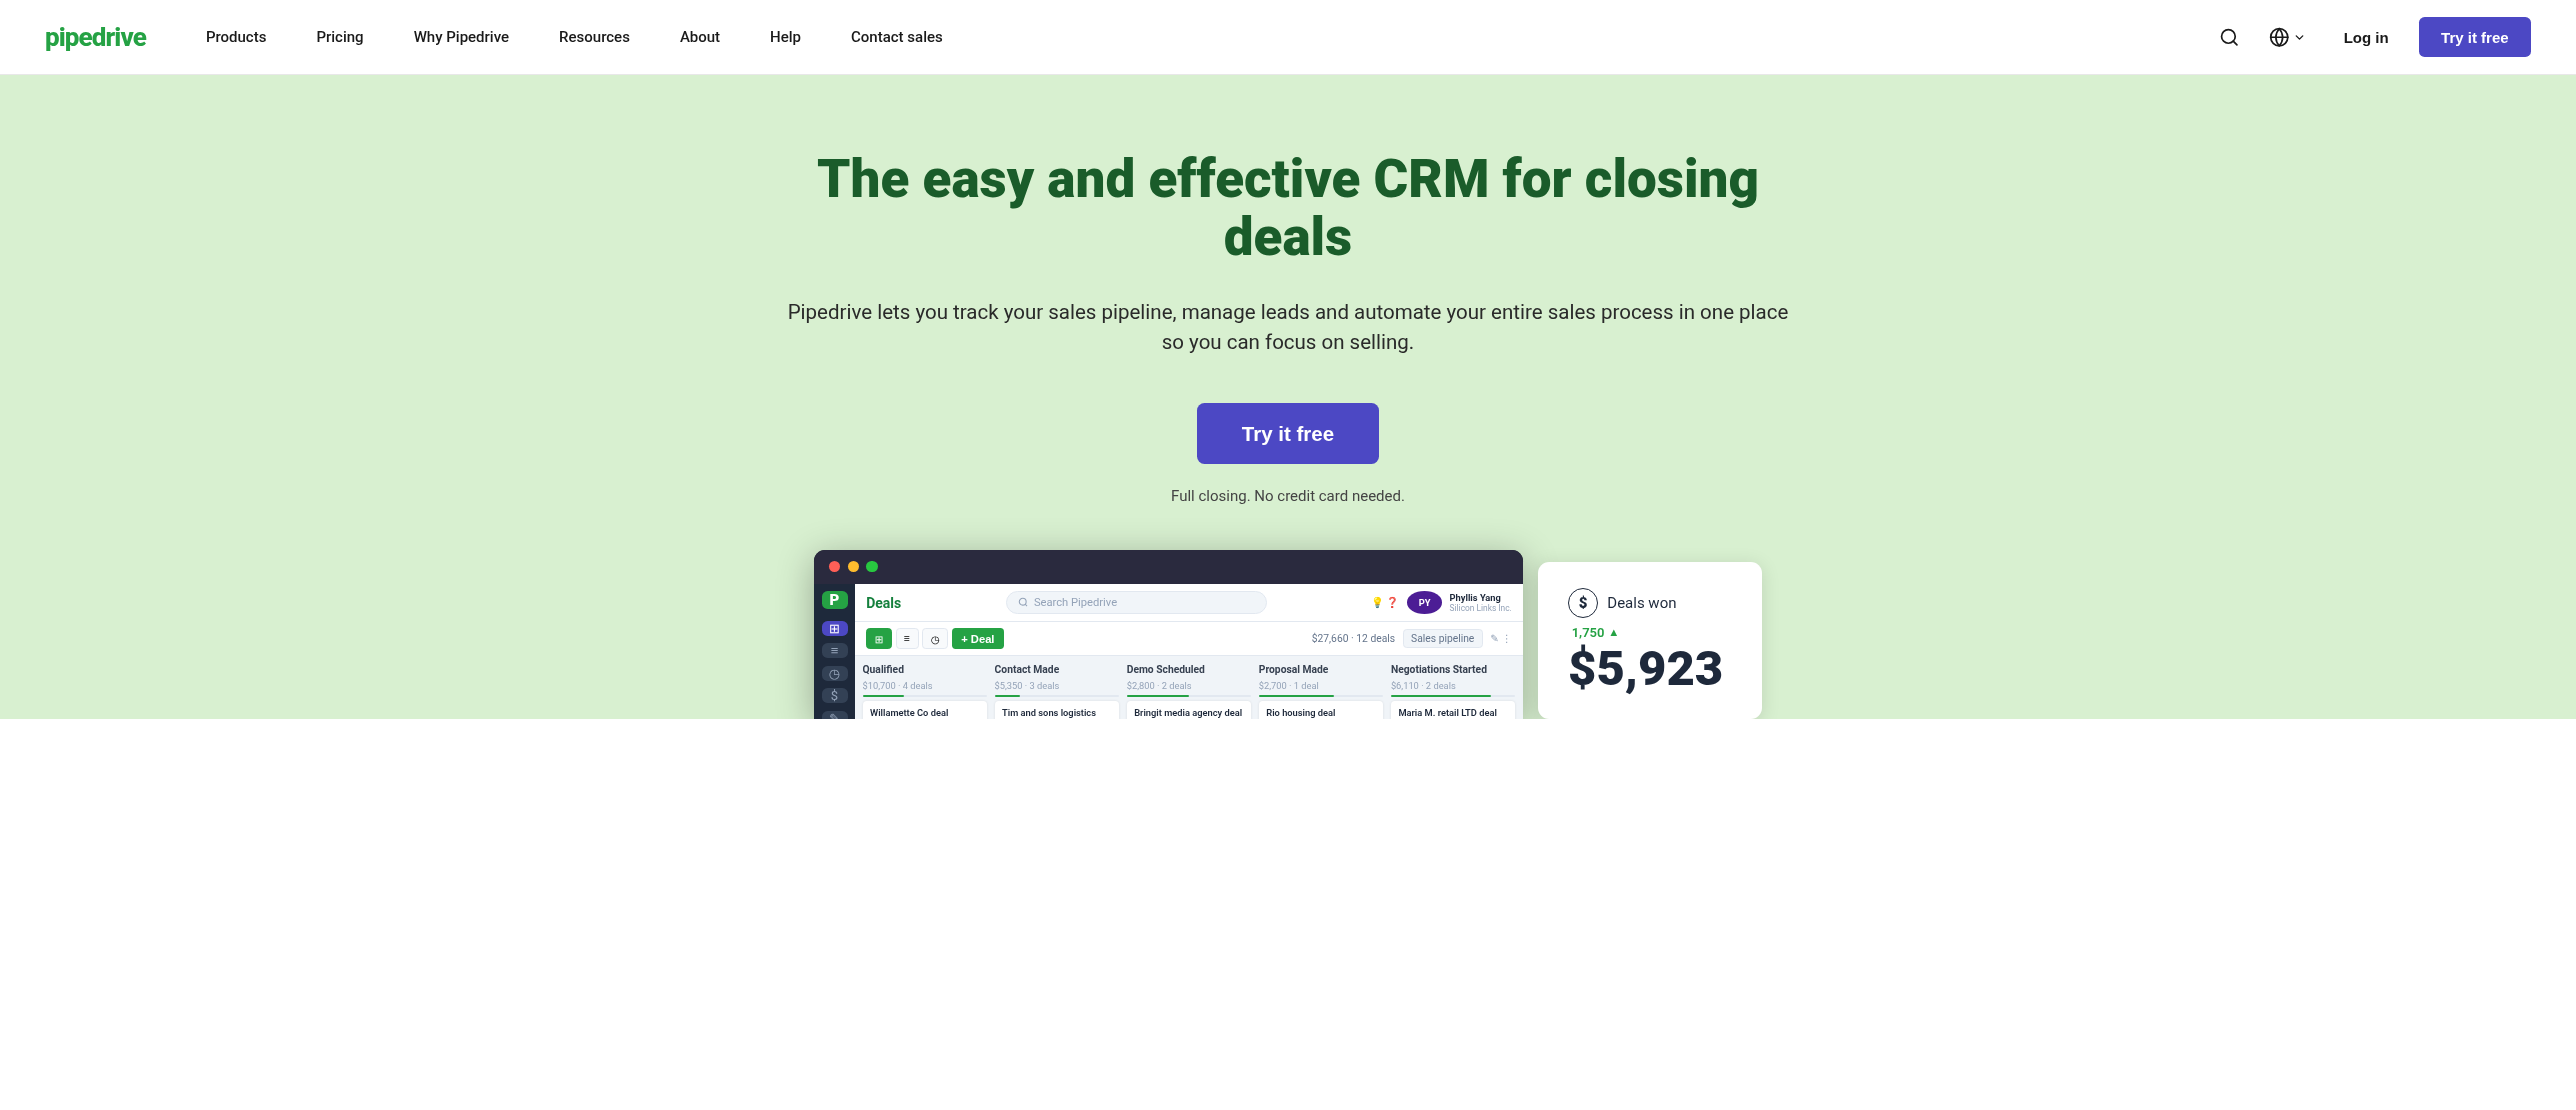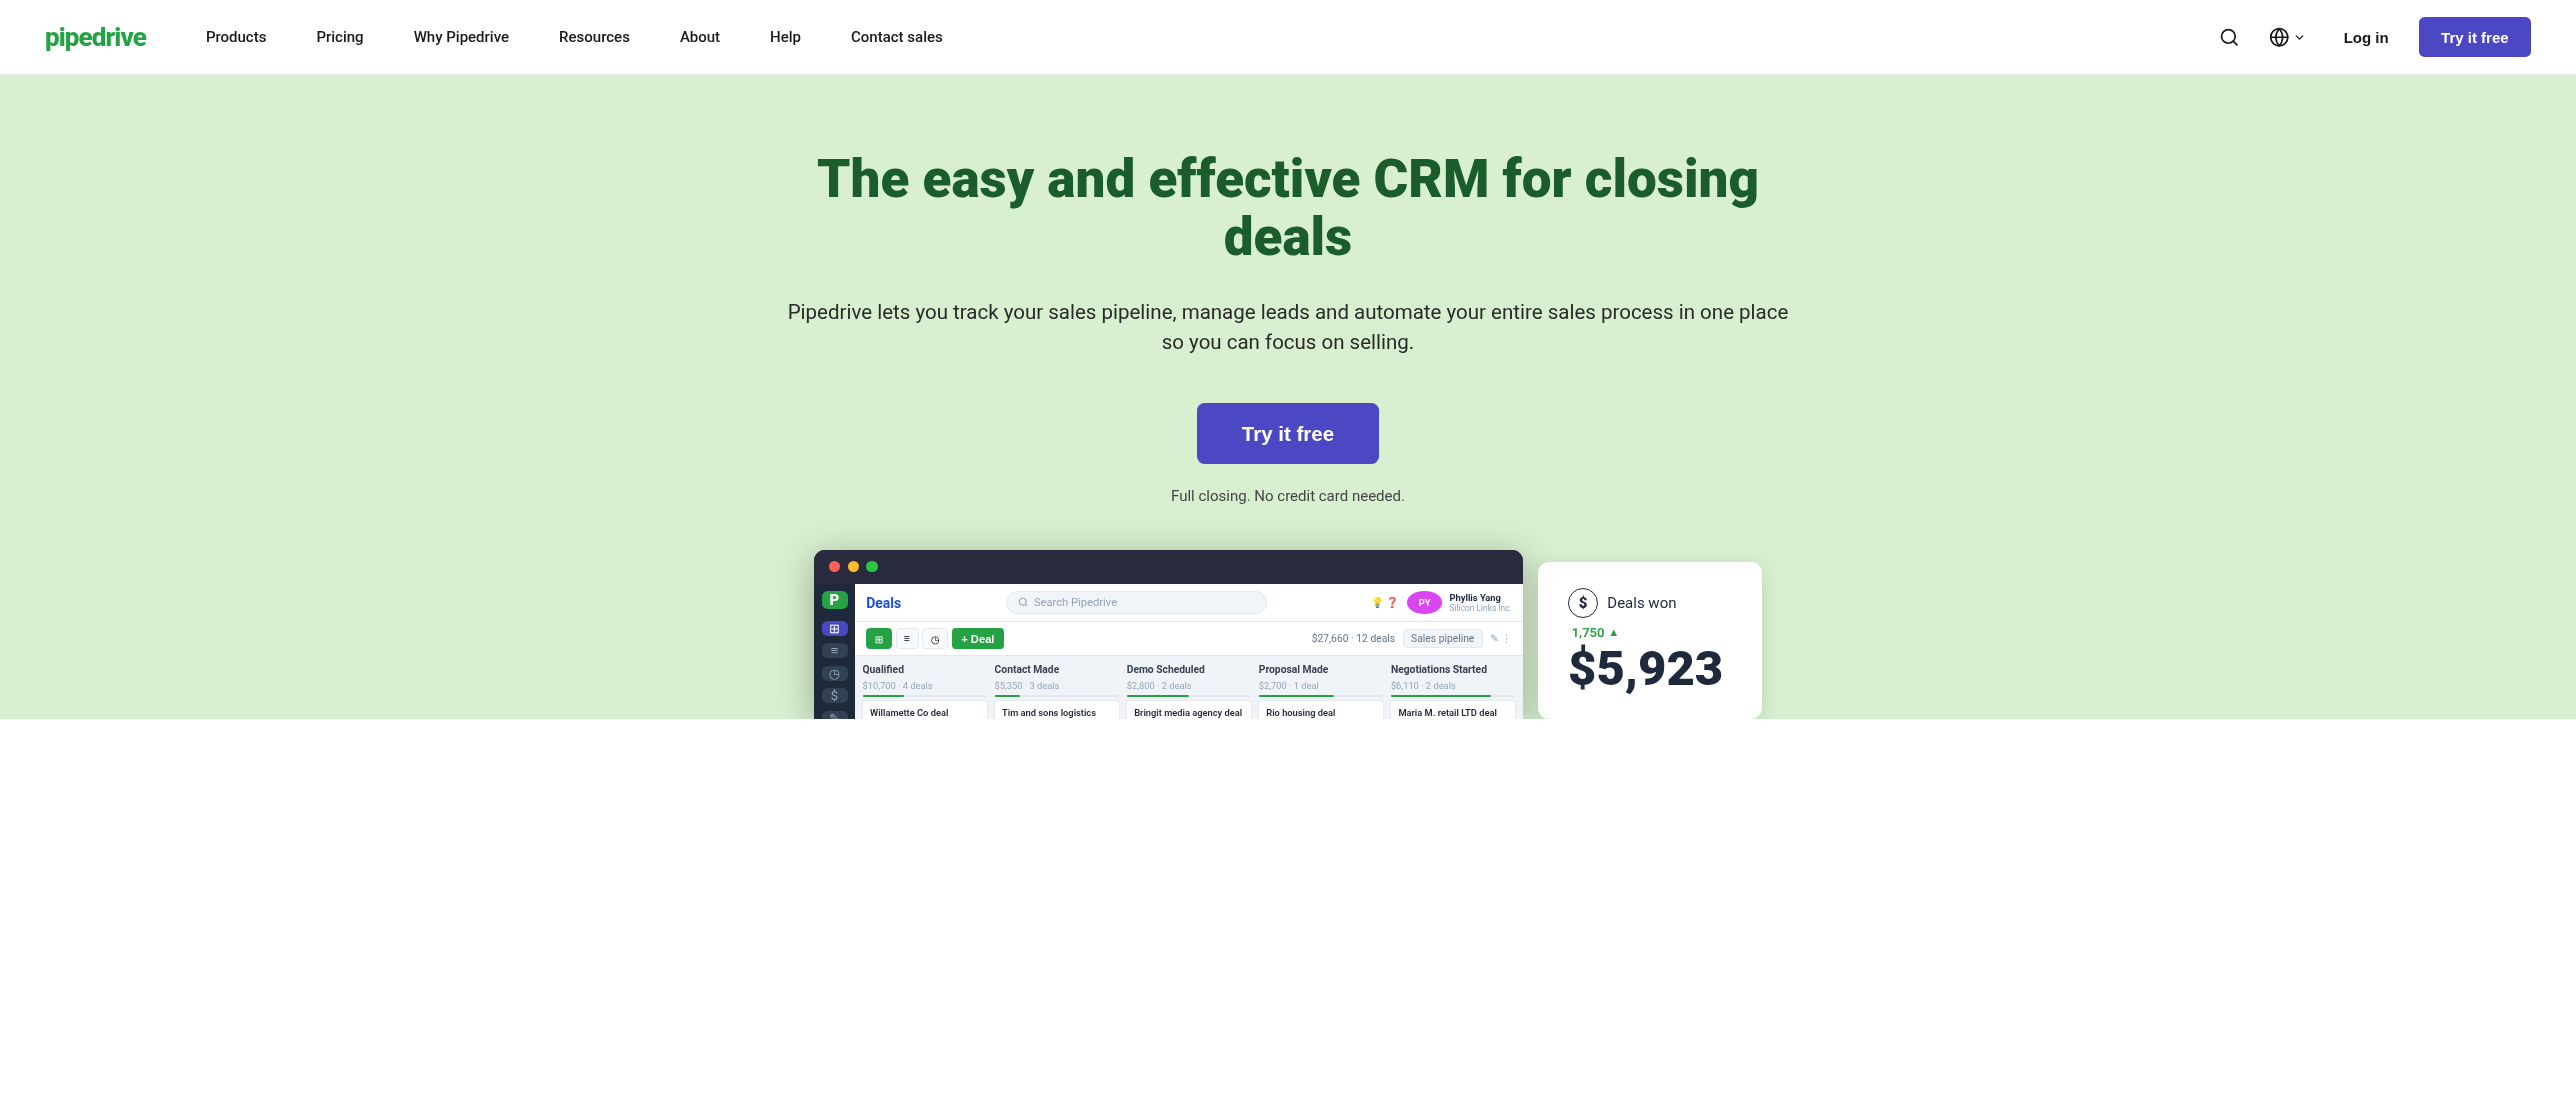--- a/index.html
+++ b/index.html
@@ -203,39 +203,39 @@
       flex-direction: column;
     }
     .deals-header {
       background: #fff;
       padding: 7.5px 11.2px;
       display: flex;
       align-items: center;
       justify-content: space-between;
       border-bottom: 0.9px solid #e2e8f0;
     }
-    .deals-title { font-weight: 700; font-size: 14px; color: #1d4ed8; }
+    .deals-title { font-weight: 700; font-size: 14px; color: #15803d; }
     .search-bar-mini {
       background: #f1f5f9;
       border: 0.9px solid #e2e8f0;
       border-radius: 18.7px;
       padding: 3.7px 11.2px;
       font-size: 11.2px;
       color: #94a3b8;
       display: flex; align-items: center; gap: 5.6px;
       flex: 1; max-width: 261px; margin: 0 15px;
     }
     .user-info {
       display: flex; align-items: center; gap: 7.5px;
       font-size: 10.3px; color: #64748b;
     }
     .avatar-mini {
       width: 35px; height: 22.4px;
       border-radius: 50%;
-      background: #d946ef;
+      background: #4c1d95;
       display: flex; align-items: center; justify-content: center;
       color: #fff; font-size: 9.3px; font-weight: 700;
     }
     .deals-toolbar {
       background: #fff;
       padding: 5.6px 11.2px;
       display: flex;
       align-items: center;
       justify-content: space-between;
       border-bottom: 0.9px solid #e2e8f0;

